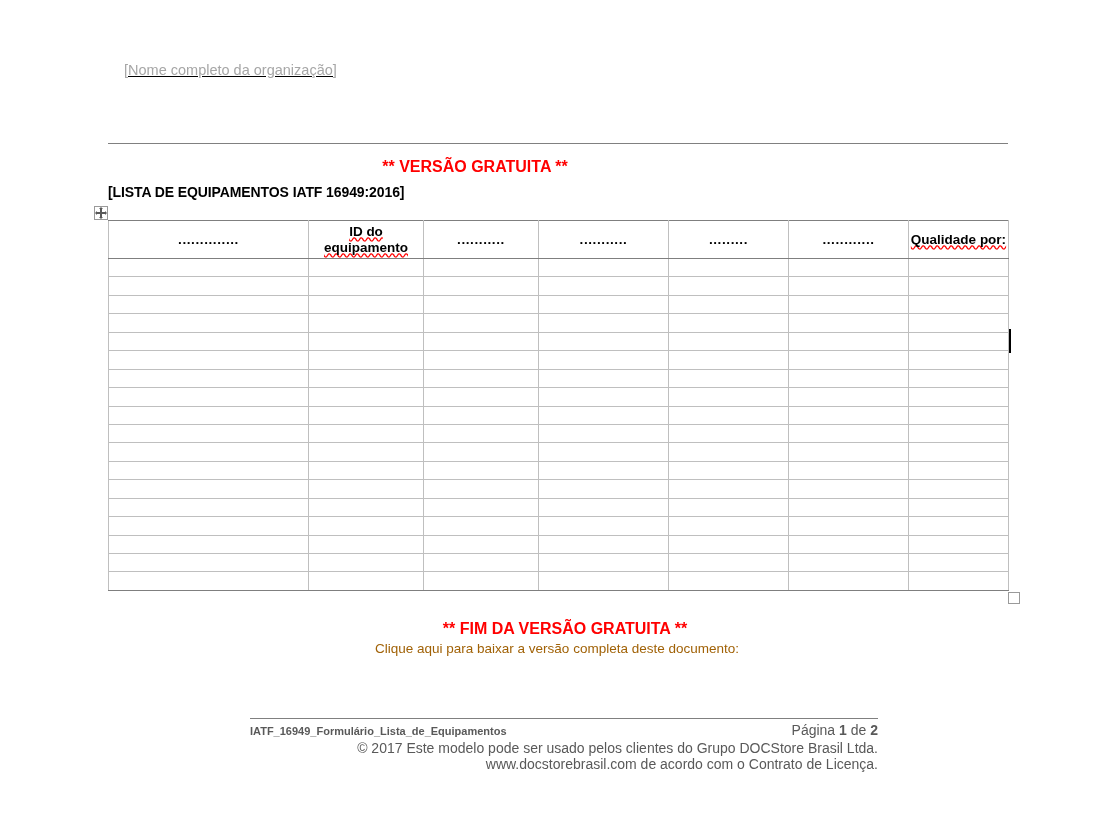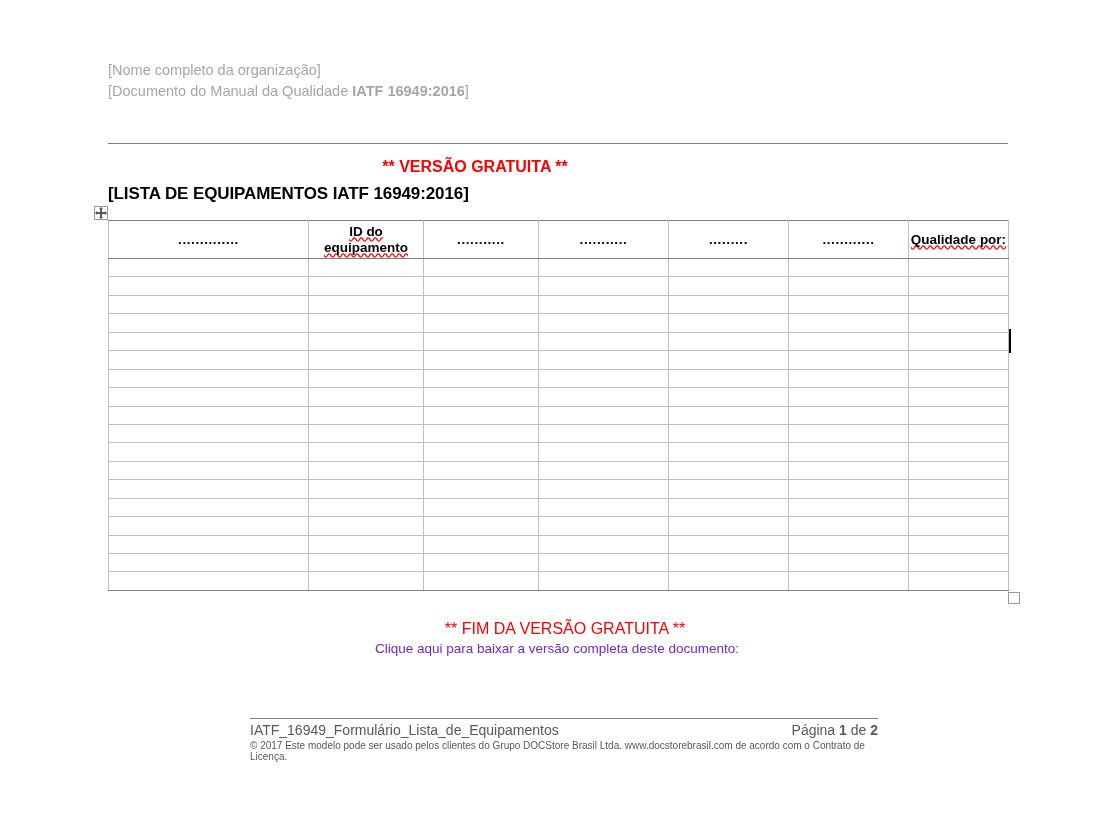--- a/index.html
+++ b/index.html
@@ -13,23 +13,24 @@
     height: 819px;
     position: relative;
     font-family: "Liberation Sans", sans-serif;
     color: #000000;
     overflow: hidden;
   }
 
   
   #doc-header {
     position: absolute;
-    left: 108px;
+    left: 124px;
     top: 60px;
     width: 900px;
+    text-decoration: underline;
   }
   .header-line {
     font-size: 14.5px;
     line-height: 20.5px;
     color: #a6a6a6;
     white-space: pre;
   }
   .header-line b {
     color: #a6a6a6;
     font-weight: bold;
@@ -51,21 +52,21 @@
     width: 950px;
     text-align: center;
     font-size: 16px;
     font-weight: bold;
     color: #ff0000;
   }
   #page-title {
     position: absolute;
     left: 108px;
     top: 184px;
-    font-size: 17px;
+    font-size: 14px;
     font-weight: bold;
     color: #000000;
     letter-spacing: -0.1px;
   }
 
   
   #table-move-handle {
     position: absolute;
     left: 94px;
     top: 206px;
@@ -142,28 +143,28 @@
   
   #promo-block {
     position: absolute;
     left: 0;
     top: 618px;
     width: 1114px;
     text-align: center;
   }
   #promo-heading {
     font-size: 16px;
-    font-weight: normal;
+    font-weight: bold;
     color: #ff0000;
     line-height: 21px;
     padding-left: 16px;
   }
   #promo-subtext {
     font-size: 13.5px;
-    color: #6d28d9;
+    color: #a16207;
     line-height: 20px;
   }
   #promo-link {
     font-size: 13.5px;
     color: #1414a0;
     text-decoration: underline;
     line-height: 20px;
     display: inline-block;
   }
 
@@ -179,42 +180,41 @@
     height: 1px;
     background: #808080;
   }
   #footer-row {
     display: flex;
     justify-content: space-between;
     align-items: baseline;
     padding-top: 3px;
   }
   #footer-doc-id {
-    font-size: 14px;
-    font-weight: normal;
+    font-size: 11px;
+    font-weight: bold;
     color: #595959;
   }
   #footer-page-num {
     font-size: 14px;
     color: #595959;
   }
   #footer-page-num b { font-weight: bold; }
   #footer-copyright {
-    text-align: left;
-    font-size: 10px;
+    text-align: right;
+    font-size: 14px;
     color: #595959;
     padding-top: 2px;
   }
 </style>
 </head>
 <body>
 
 <div id="doc-header">
   <div class="header-line">[Nome completo da organização]</div>
-  <div class="header-line"><span>[Documento do Manual da Qualidade </span><b>IATF 16949:2016</b><span>]</span></div>
 </div>
 <div id="header-rule"></div>
 
 <div id="free-version-banner">** VERSÃO GRATUITA **</div>
 <div id="page-title">[LISTA DE EQUIPAMENTOS IATF 16949:2016]</div>
 
 <div id="table-move-handle">
   <svg width="12" height="12" viewBox="0 0 12 12" aria-hidden="true">
     <g fill="#595959">
       <rect x="5" y="1" width="2" height="10"></rect>

